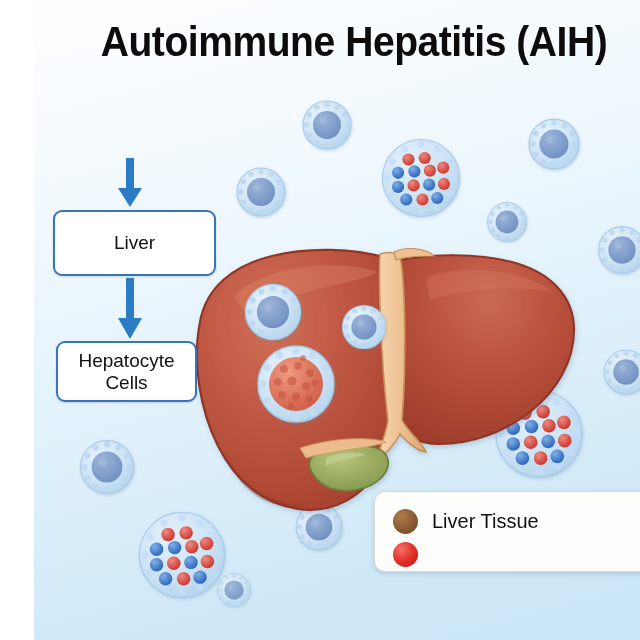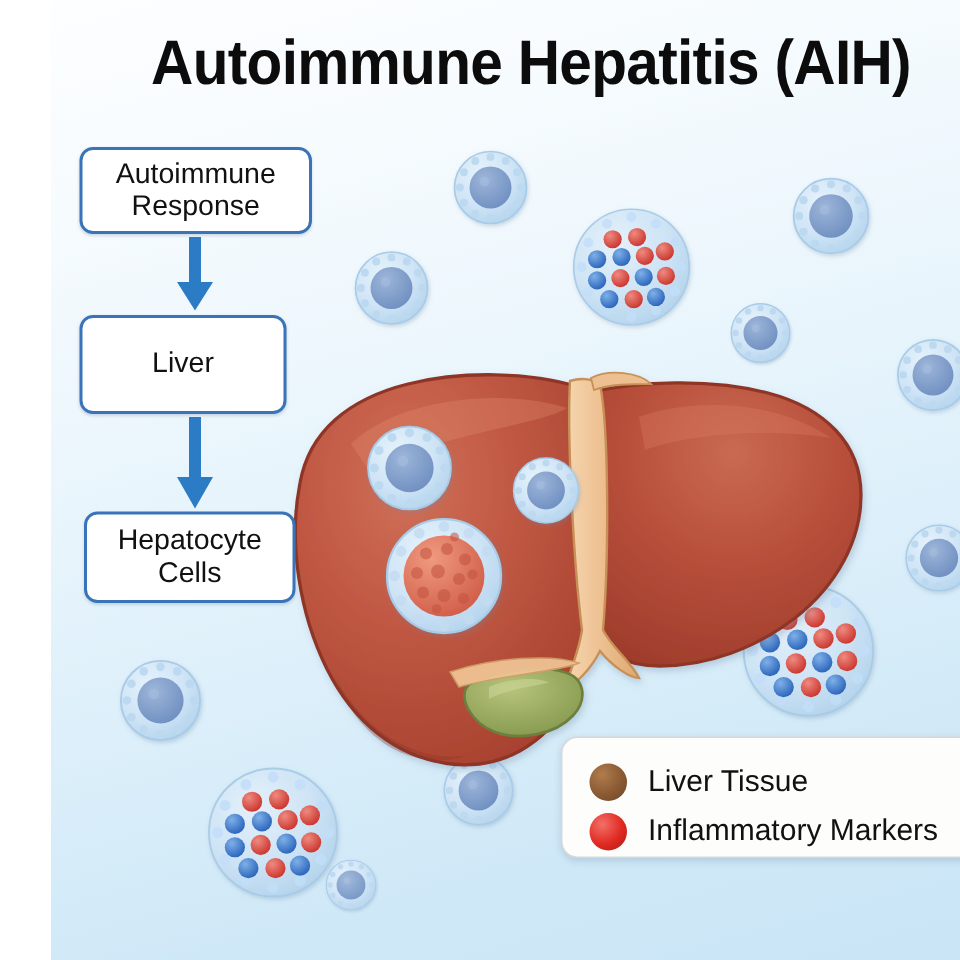--- a/index.html
+++ b/index.html
@@ -51,21 +51,21 @@
     display: flex;
     align-items: center;
     justify-content: center;
     text-align: center;
     color: #111111;
     font-size: 19px;
     line-height: 1.12;
     box-shadow: 0 1px 2px rgba(40,70,110,0.18);
   }
   #fc-box-1 { left: 19px;  top: 98px;  width: 155px; height: 58px; }
-  #fc-box-2 { left: 19px;  top: 210px; width: 138px; height: 66px; }
+  #fc-box-2 { left: 19px;  top: 210px; width: 163px; height: 66px; }
   #fc-box-3 { left: 22px;  top: 341px; width: 141px; height: 61px; }
 
   .fc-arrow {
     position: absolute;
     width: 30px;
   }
   #fc-arrow-1 { left: 81px; top: 158px; height: 50px; }
   #fc-arrow-2 { left: 81px; top: 278px; height: 62px; }
 
   
@@ -307,26 +307,20 @@
             <circle cx="-14" cy="11" r="4"></circle>
           <circle cx="0" cy="13" r="4.4"></circle>
             <circle cx="13" cy="15" r="3.8"></circle>
           <circle cx="-5" cy="22" r="3.2"></circle>
             <circle cx="7" cy="-26" r="3"></circle>
         </g>
       </g>
     </g>
   </svg>
 
-  <div id="fc-box-1" class="fc-box">
-    <span>
-      <span>Autoimmune</span><br>
-      <span>Response</span>
-    </span>
-  </div>
 
   <svg id="fc-arrow-1" class="fc-arrow" viewBox="0 0 30 50">
     <rect x="11" y="0" width="8" height="34" fill="#2b7cc4"></rect>
     <polygon points="3,30 27,30 15,49" fill="#2b7cc4"></polygon>
   </svg>
 
   <div id="fc-box-2" class="fc-box">
     <span>
       <span>Liver</span><br>
     </span>
@@ -344,17 +338,16 @@
     </span>
   </div>
 
   <div id="legend">
     <div class="legend-row">
       <span class="legend-dot" style="background: radial-gradient(circle at 34% 30%, #b07c4e 0%, #8a5a33 55%, #6d4526 100%);"></span>
       <span class="legend-label">Liver Tissue</span>
     </div>
     <div class="legend-row">
       <span class="legend-dot" style="background: radial-gradient(circle at 34% 30%, #f27068 0%, #e02a22 55%, #ac1a14 100%);"></span>
-      <span class="legend-label">Inflammatory Markers</span>
     </div>
   </div>
 
 </div>
 
 </body></html>

